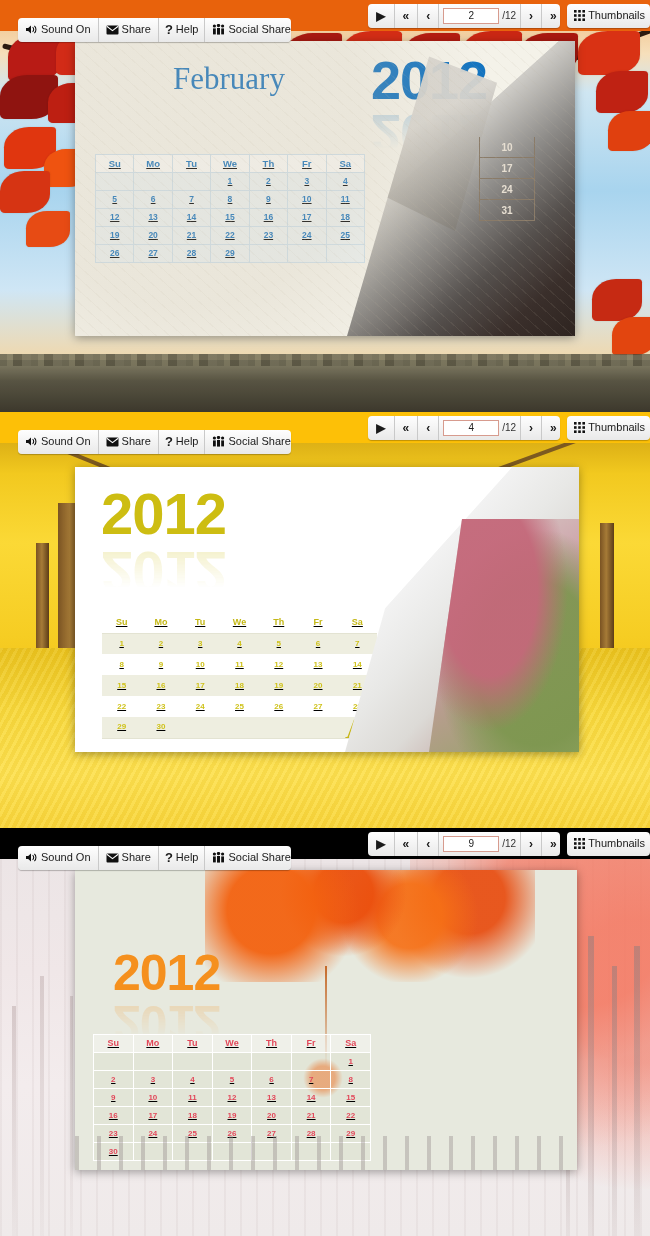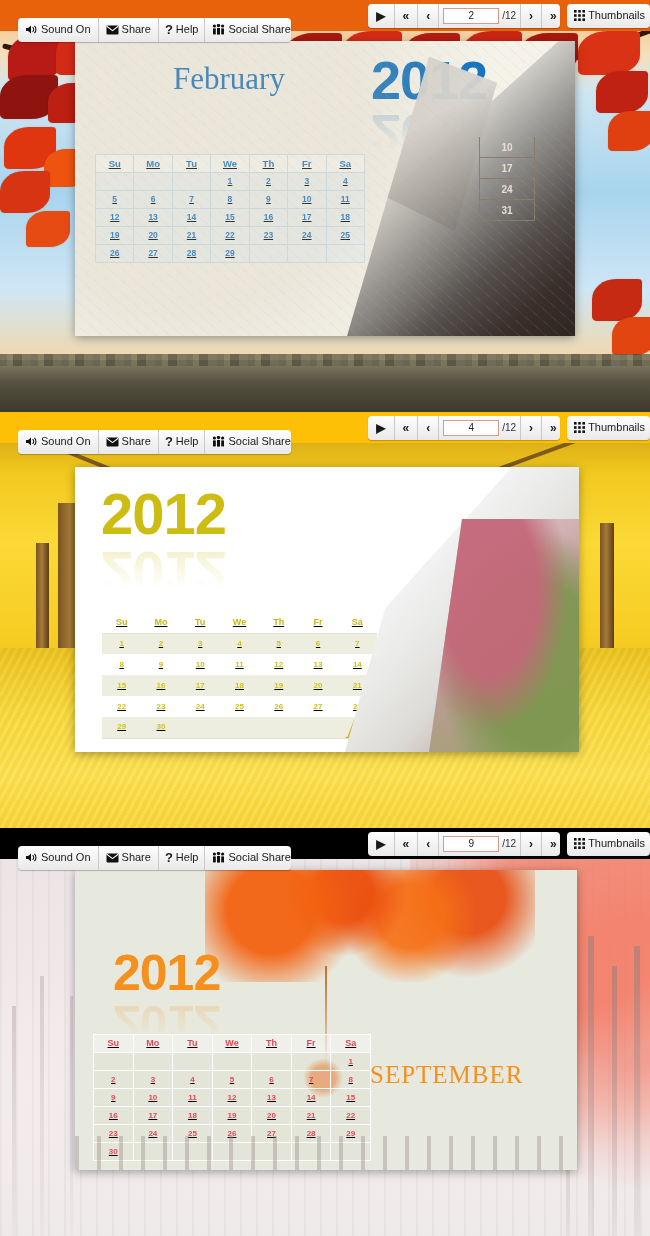--- a/index.html
+++ b/index.html
@@ -790,17 +790,16 @@
             <td></td>
             <td></td>
             <td></td>
             <td></td>
             <td></td>
             <td></td>
           </tr>
         </tbody>
     </table>
 
-    <div class="monthname" style="left:295px;top:192px;font-size:25px;color:#f5901e;font-family:'Liberation Serif',serif;letter-spacing:1px;">SEPTEMBER</div>
 
     <div class="sheet3-bottomtrees"></div>
   </div>
 </div>
 
 </body></html>

